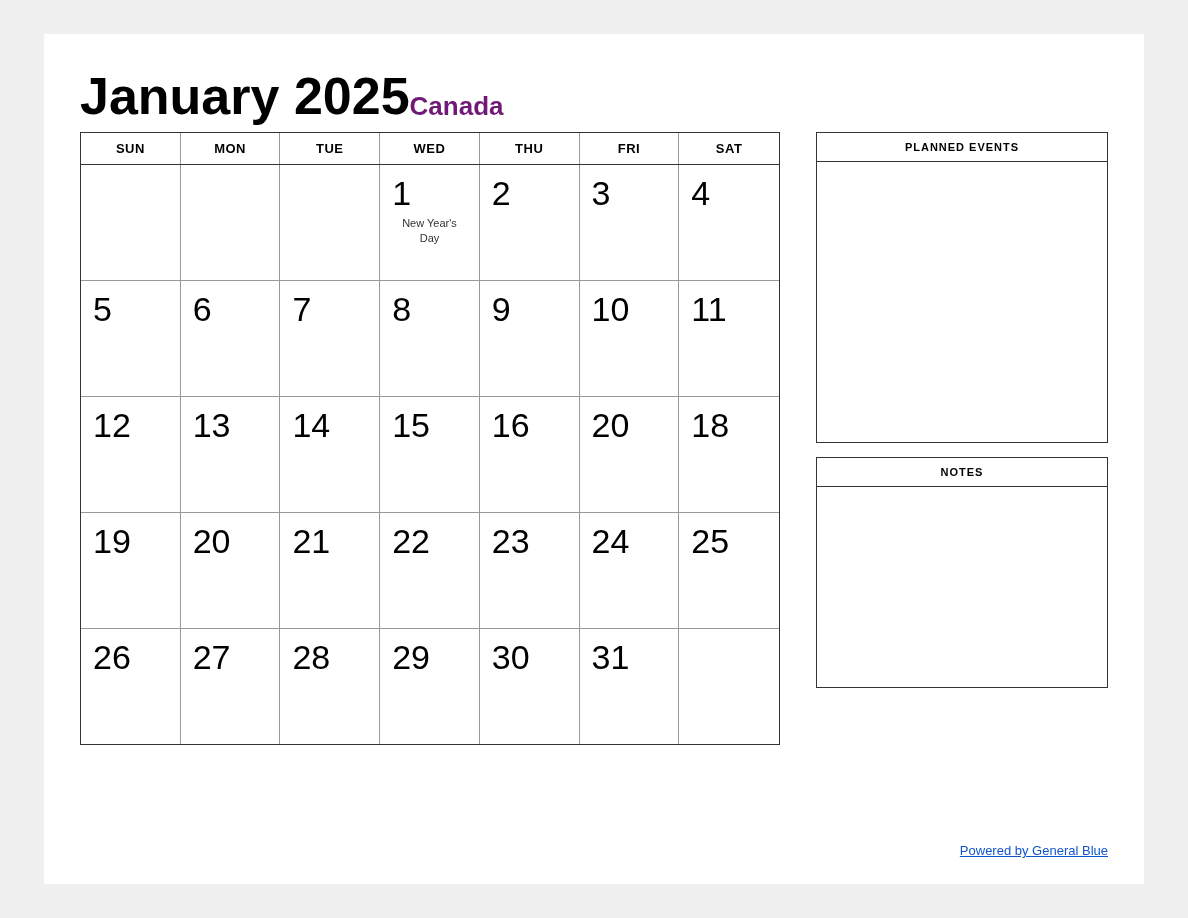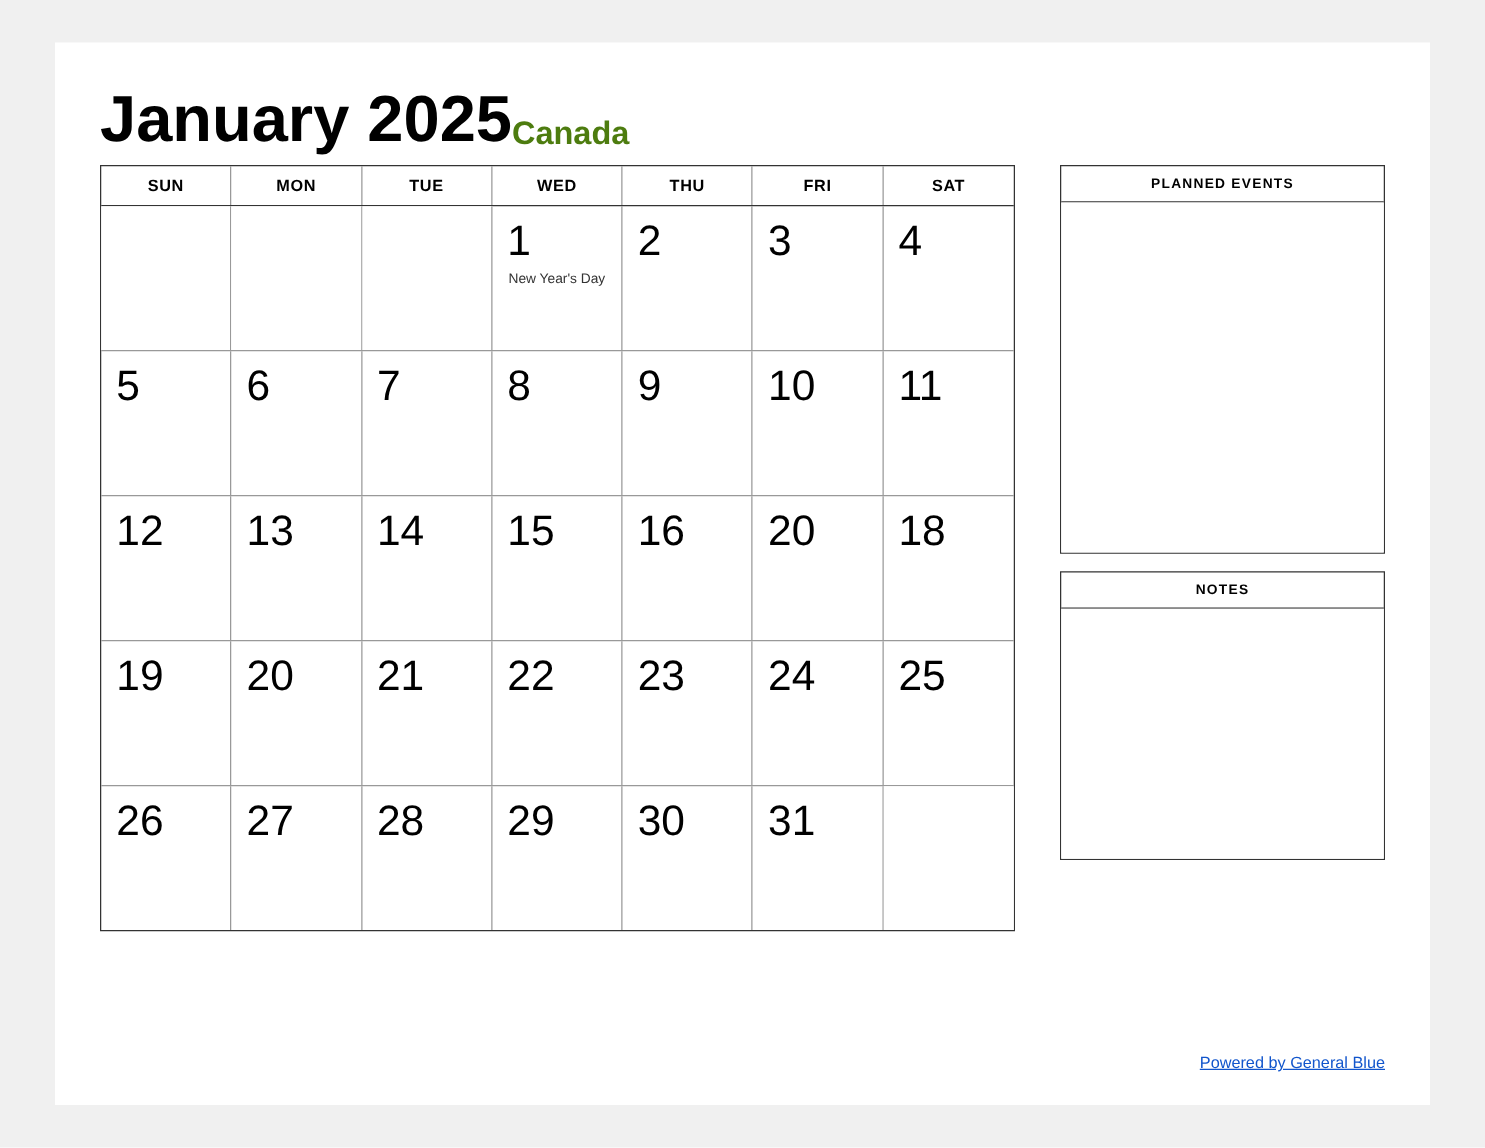--- a/index.html
+++ b/index.html
@@ -30,36 +30,36 @@
     .month-title {
       font-size: 52px;
       font-weight: 900;
       color: #000;
       line-height: 1;
     }
 
     .country-title {
       font-size: 26px;
       font-weight: 700;
-      color: #4d7c0f;
+      color: #701a75;
       margin-top: 20px;
     }
 
     .main-layout {
       display: flex;
       gap: 36px;
       align-items: flex-start;
     }
 
     .calendar-section {
       flex: 1;
     }
 
     .sidebar-section {
-      width: 260px;
+      width: 292px;
       display: flex;
       flex-direction: column;
       gap: 0;
     }
 
     
     .calendar-grid {
       border: 1.5px solid #333;
       width: 100%;
     }

